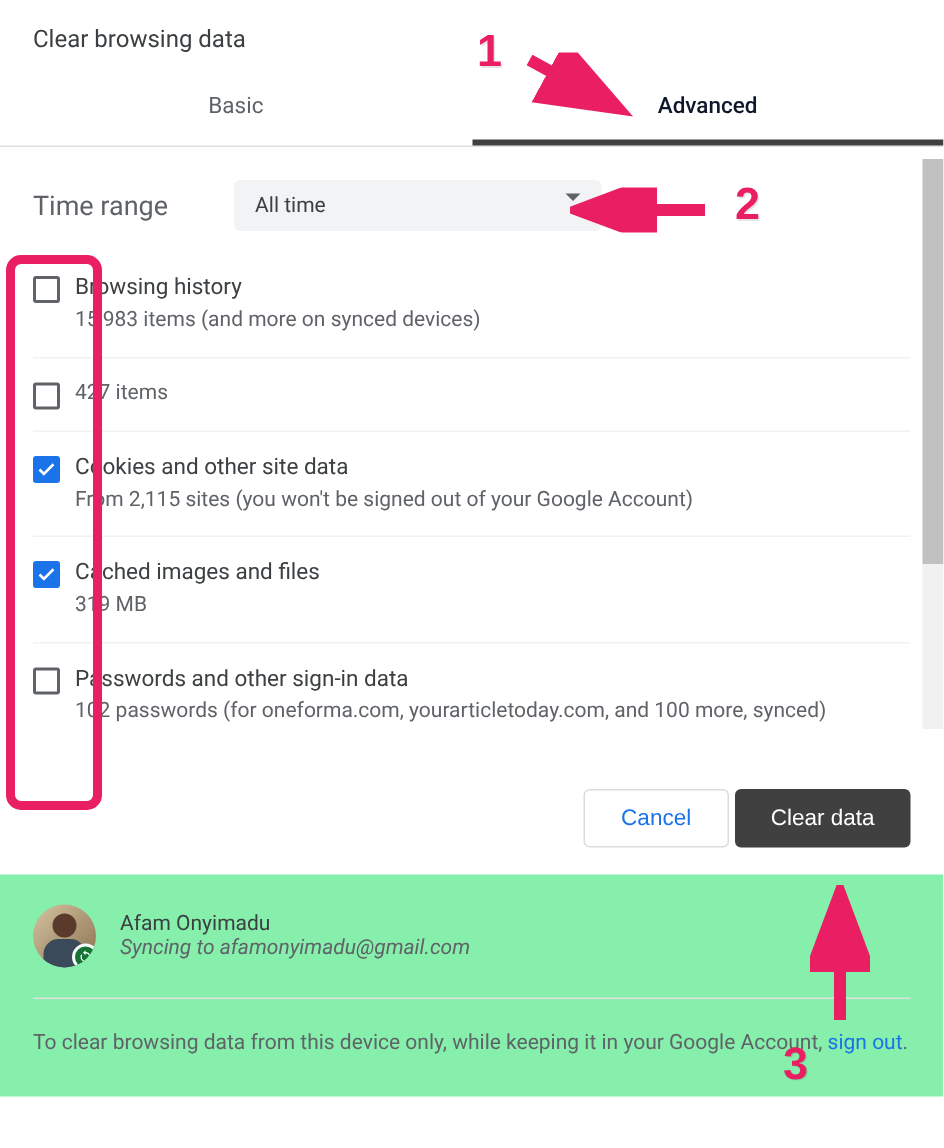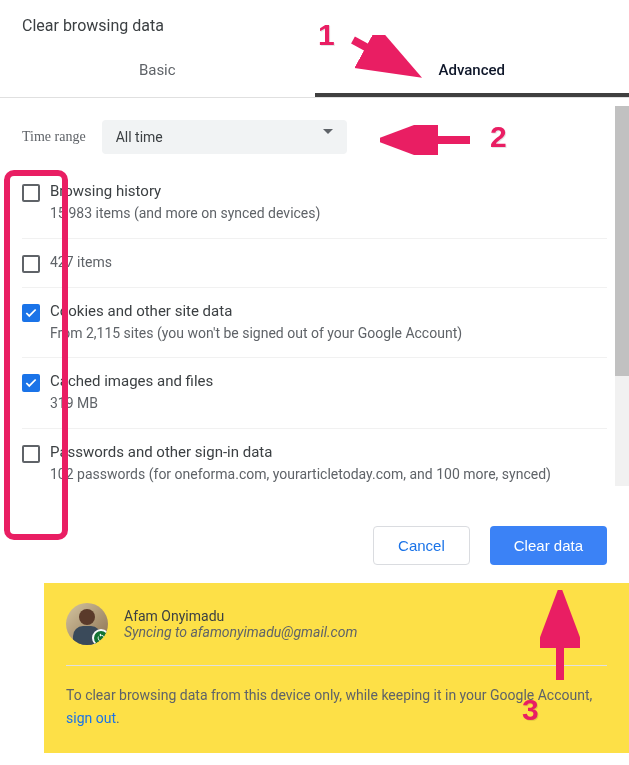--- a/index.html
+++ b/index.html
@@ -41,34 +41,34 @@
       position: relative;
     }
     .timerange-row {
       display: flex;
       align-items: center;
       gap: 16px;
       padding: 22px 0 14px;
     }
     .timerange-label {
       color: #5f6368;
-      font-size: 14px;
-      font-family: Liberation Serif, serif;
+      font-size: 18px;
     }
     .select {
       display: flex;
       align-items: flex-start;
       justify-content: space-between;
       flex: 0 0 245px;
       padding: 9px 14px;
       background: #f1f3f4;
       border-radius: 4px;
       color: #3c4043;
       font-size: 14px;
       cursor: pointer;
+      margin-left: 28px;
     }
     .select .arrow {
       width: 0; height: 0;
       border-left: 5px solid transparent;
       border-right: 5px solid transparent;
       border-top: 5px solid #5f6368;
     }
     .item {
       display: flex;
       align-items: flex-start;
@@ -118,44 +118,43 @@
       position: absolute;
       top: 0;
       left: 0;
       width: 100%;
       height: 270px;
       background: #c1c1c1;
     }
     .footer-buttons {
       display: flex;
       justify-content: flex-end;
-      gap: 20px;
+      gap: 4px;
       padding: 28px 22px 18px;
     }
     .btn {
       padding: 10px 24px;
       border-radius: 4px;
       font-size: 15px;
       cursor: pointer;
       border: none;
     }
     .btn-cancel {
       background: #fff;
       color: #1a73e8;
       border: 1px solid #dadce0;
     }
     .btn-primary {
-      background: #3b82f6;
+      background: #404040;
       color: #fff;
       font-weight: 500;
     }
     .account-section {
-      background: #fde047;
+      background: #86efac;
       padding: 20px 22px 24px;
-      margin-left: 44px;
     }
     .account-row {
       display: flex;
       align-items: center;
       gap: 16px;
       padding-bottom: 20px;
       border-bottom: 1px solid #e0e0e0;
     }
     .avatar {
       width: 42px;

